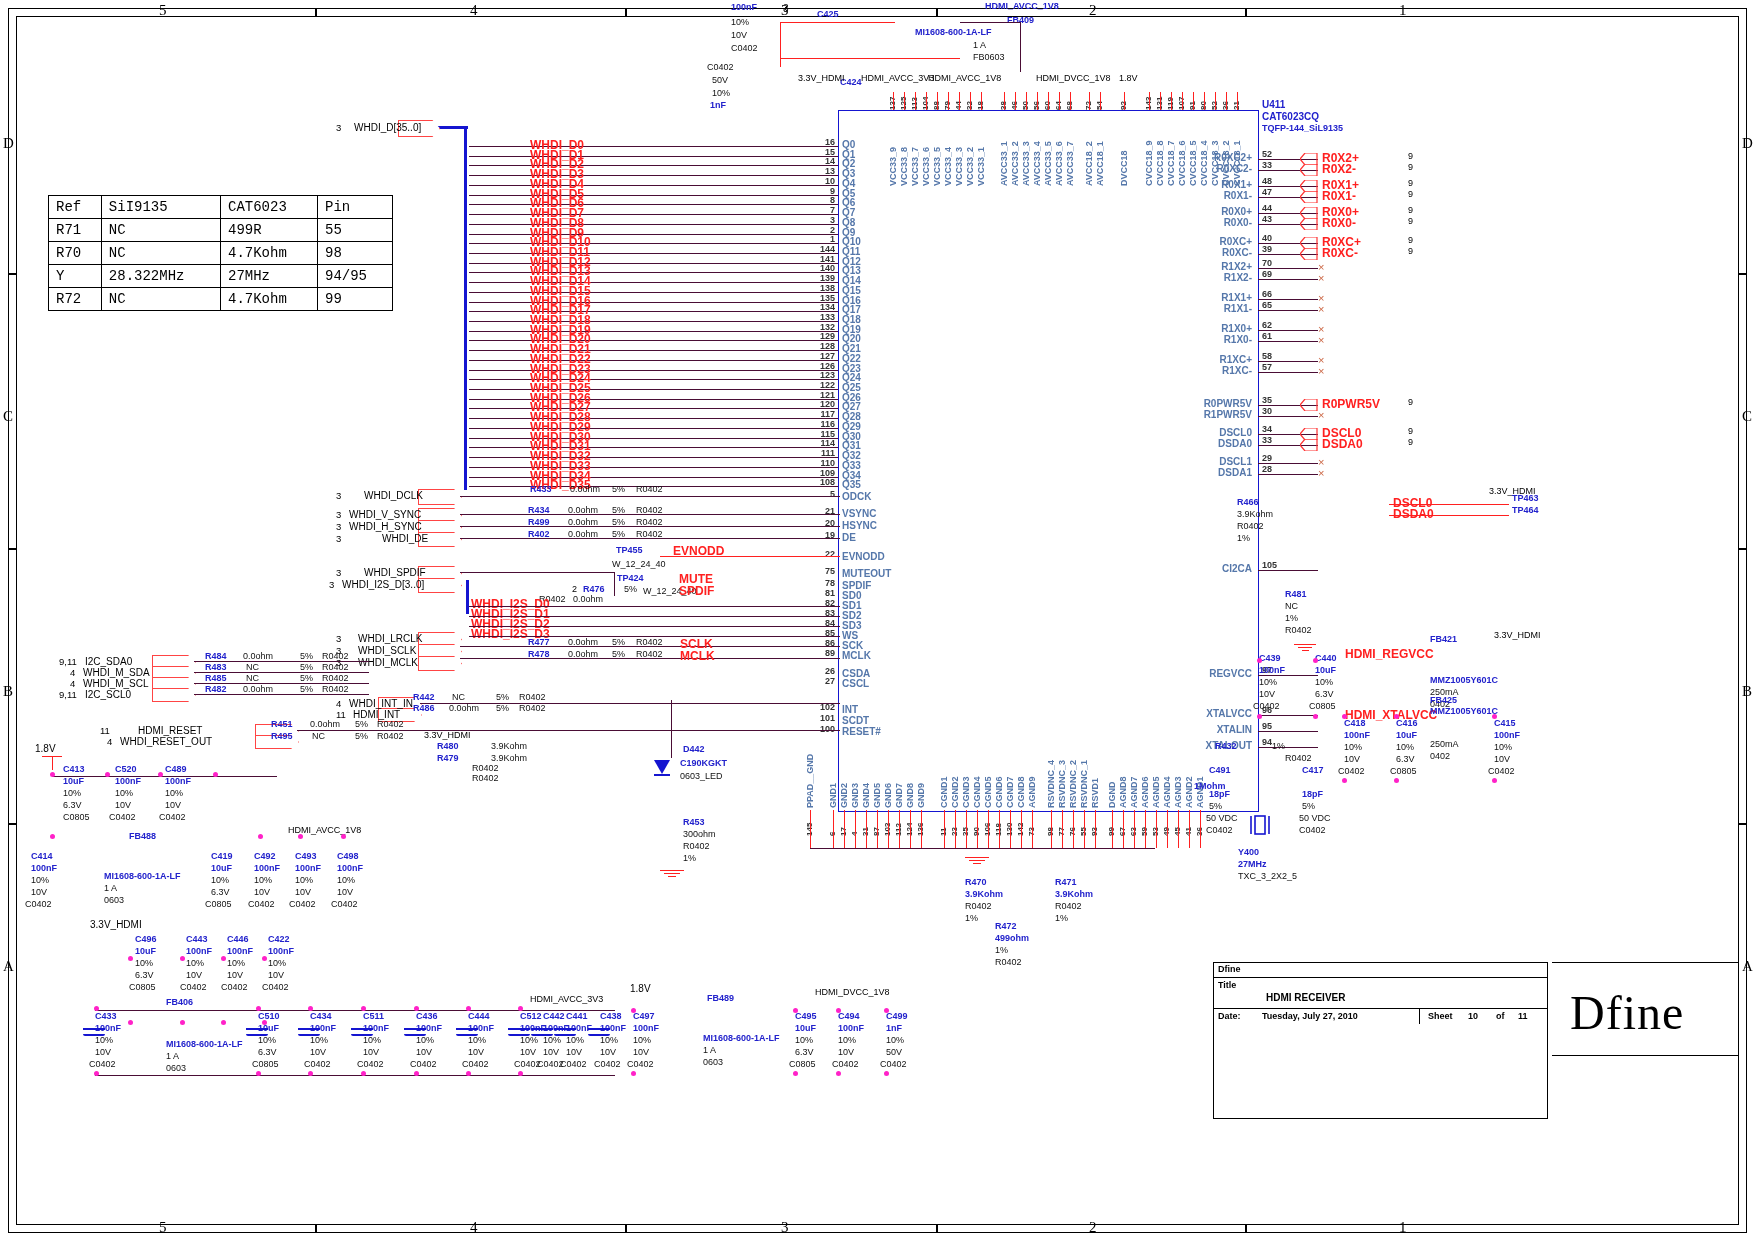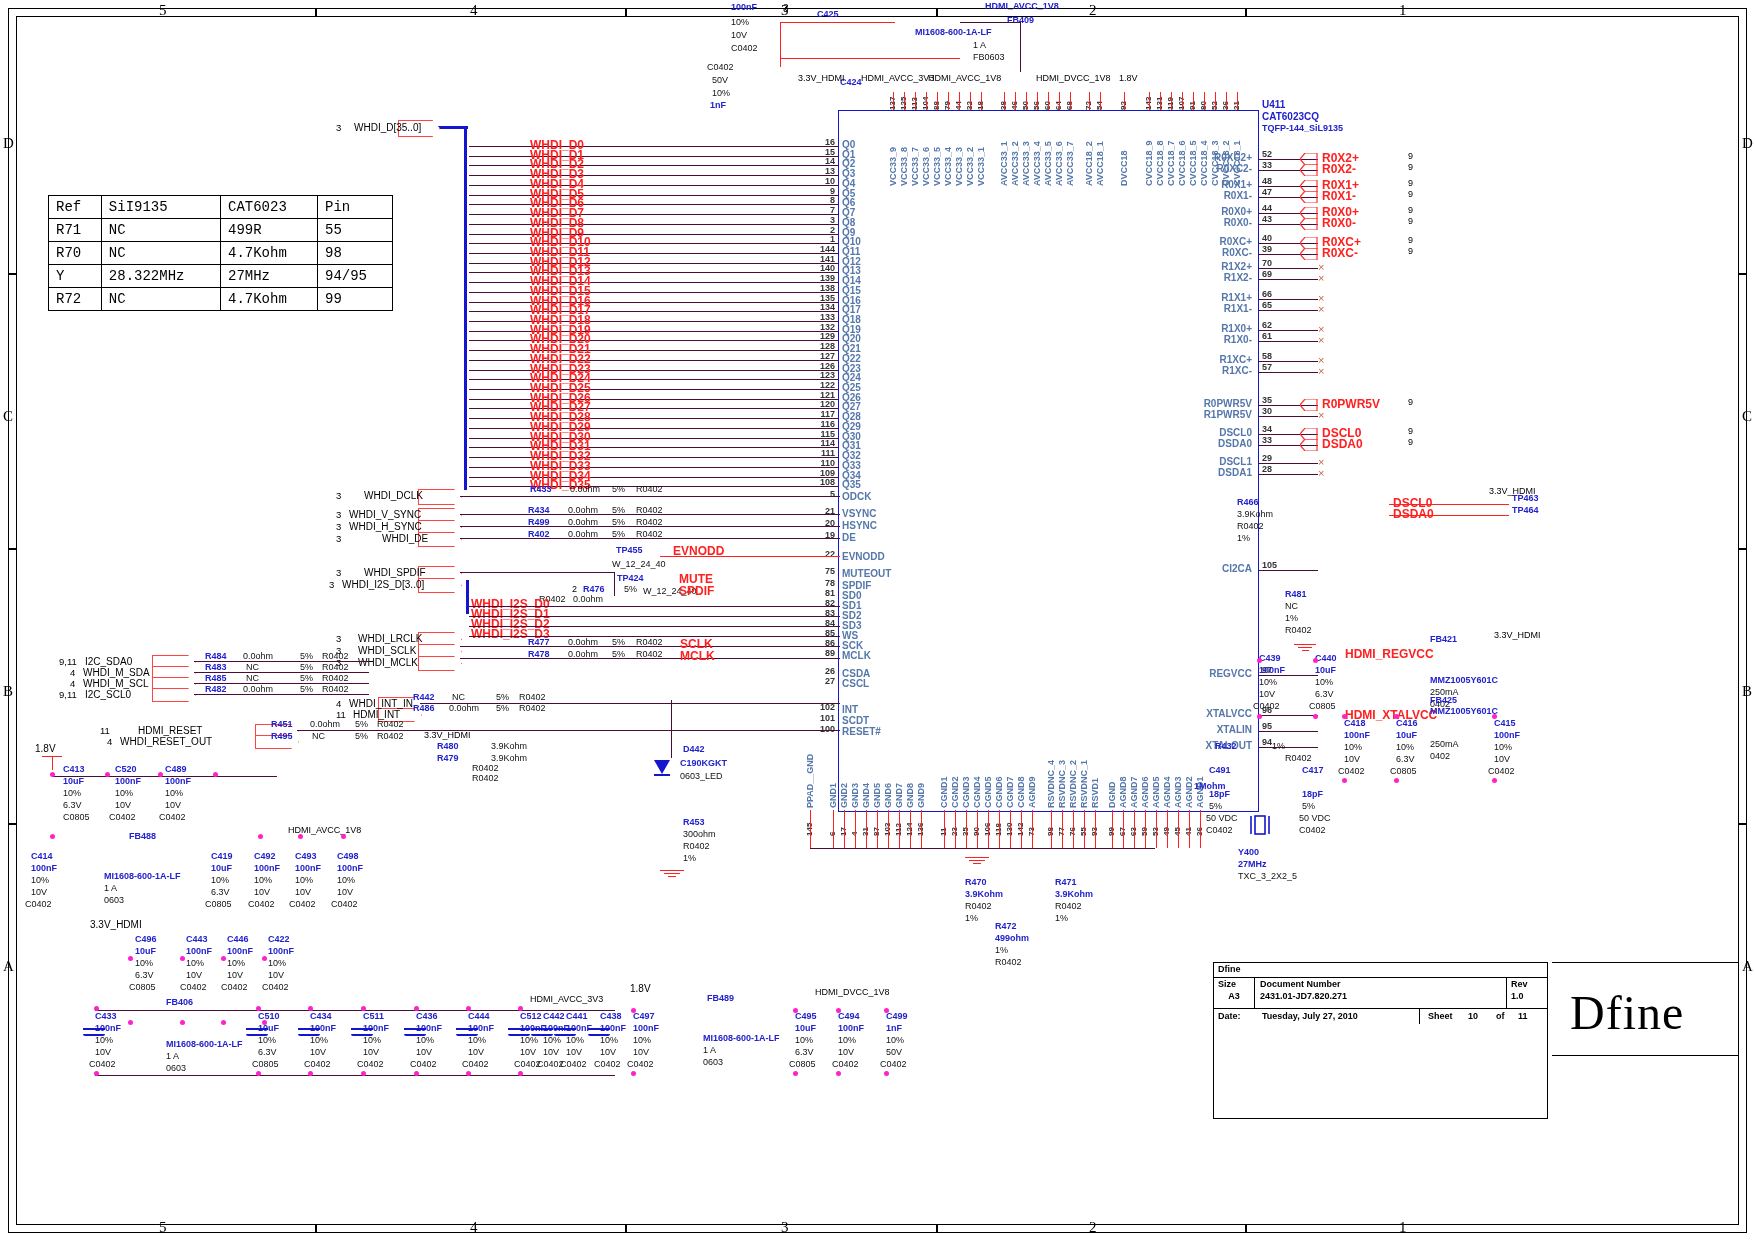--- a/index.html
+++ b/index.html
@@ -1192,32 +1192,22 @@
   <div class="t val" style="left:832px;top:1060px;">C0402</div>
   <div class="t valb" style="left:886px;top:1012px;">C499</div>
   <div class="t valb" style="left:886px;top:1024px;">1nF</div>
   <div class="t val" style="left:886px;top:1036px;">10%</div>
   <div class="t val" style="left:886px;top:1048px;">50V</div>
   <div class="t val" style="left:880px;top:1060px;">C0402</div>
 
   <div id="title" style="left:1213px;top:962px;width:333px;height:155px;">
     <div class="cell tb" style="height:12px;">Dfine</div>
     <div class="row" style="height:30px;position:relative;">
-      <div style="position:absolute;left:0;top:0;width:40px;height:100%;border-right:1.4px solid #000;">
-        <div class="cell tb">Size</div>
-        <div class="cell tb" style="text-align:center;">A3</div>
-      </div>
-      <div style="position:absolute;left:42px;top:0;">
-        <div class="cell tb">Document Number</div>
-        <div class="cell tb">2431.01-JD7.820.271</div>
-      </div>
-      <div style="position:absolute;right:0;top:0;width:40px;height:100%;border-left:1.4px solid #000;">
-        <div class="cell tb">Rev</div>
-        <div class="cell tb">1.0</div>
-      </div>
+      <div class="cell tb" style="position:absolute;left:0;top:1px;">Title</div>
+      <div class="cell tb" style="position:absolute;left:48px;top:13px;font-size:10px;">HDMI RECEIVER</div>
     </div>
     <div class="row" style="height:15px;position:relative;">
       <div class="cell tb" style="position:absolute;left:0;top:1px;">Date:</div>
       <div class="cell tb" style="position:absolute;left:44px;top:1px;">Tuesday, July 27, 2010</div>
       <div style="position:absolute;left:205px;top:0;bottom:0;width:1.4px;background:#000;"></div>
       <div class="cell tb" style="position:absolute;left:210px;top:1px;">Sheet</div>
       <div class="cell tb" style="position:absolute;left:250px;top:1px;">10</div>
       <div class="cell tb" style="position:absolute;left:278px;top:1px;">of</div>
       <div class="cell tb" style="position:absolute;left:300px;top:1px;">11</div>
     </div>

